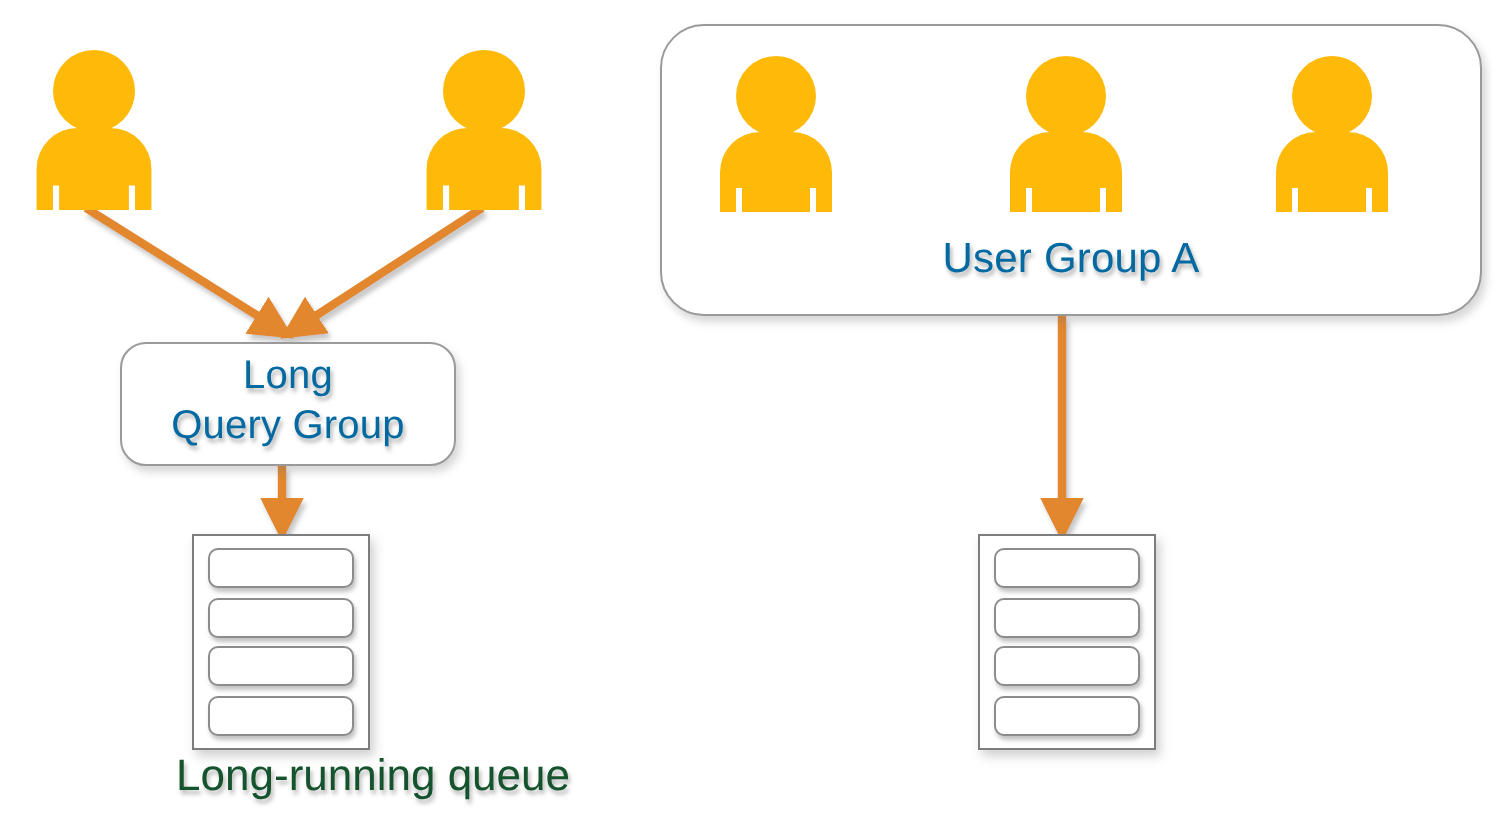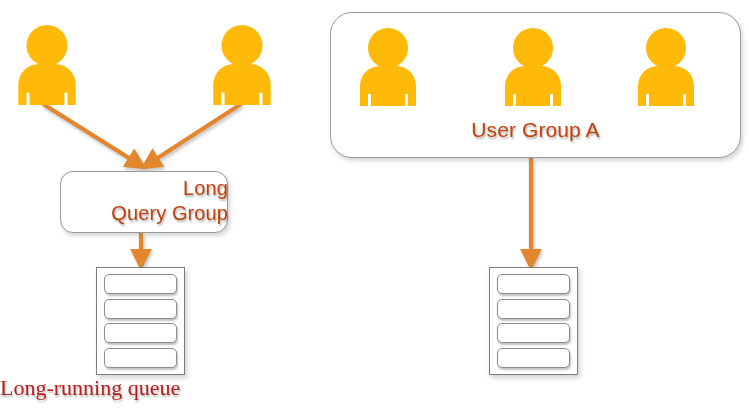--- a/index.html
+++ b/index.html
@@ -45,52 +45,50 @@
     left: 60px;
     top: 171px;
     width: 168px;
     height: 62px;
     border-radius: 13px;
   }
 
   
   .box-text {
     position: absolute;
-    color: #c2410c;
+    color: #0369a1;
     font-size: 21px;
     line-height: 25px;
     text-align: center;
     white-space: pre-line;
     text-shadow: 1px 2px 2px rgba(110,110,110,0.55);
     letter-spacing: 0.1px;
   }
   #user-group-label {
     left: 330px;
     top: 117px;
     width: 411px;
     font-size: 21px;
   }
   #long-query-group-label {
     left: 60px;
     top: 176px;
     width: 168px;
     font-size: 20px;
     line-height: 25px;
+  }
+
+  
+  .caption {
+    position: absolute;
+    color: #14532d;
+    font-size: 22px;
     text-align: right;
-  }
-
-  
-  .caption {
-    position: absolute;
-    color: #b91c1c;
-    font-size: 22px;
-    text-align: left;
     text-shadow: 1px 2px 2px rgba(110,110,110,0.50);
     white-space: nowrap;
-    font-family: Liberation Serif, serif;
   }
   #long-queue-caption {
     left: 0px;
     top: 375px;
     width: 285px;
   }
   #short-queue-caption {
     left: 395px;
     top: 375px;
     width: 285px;

